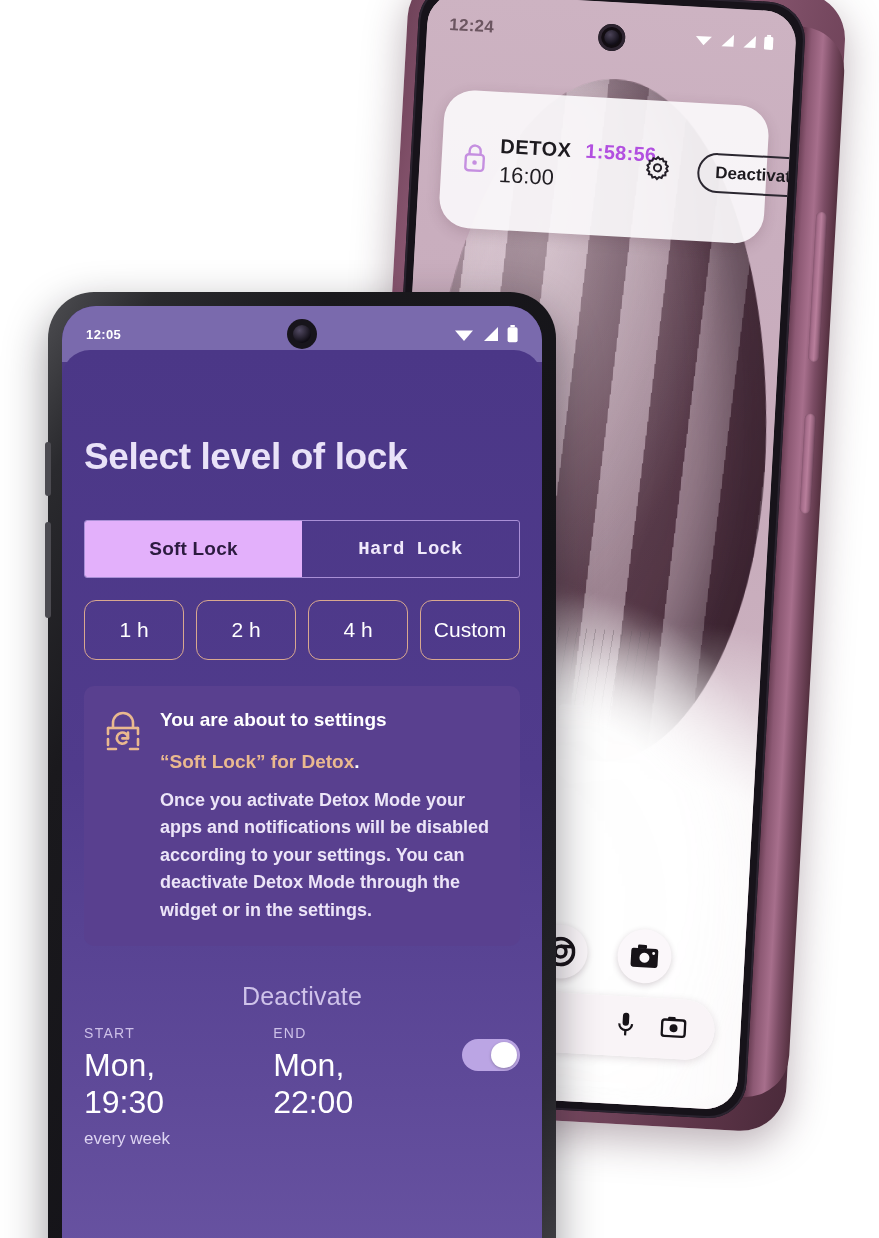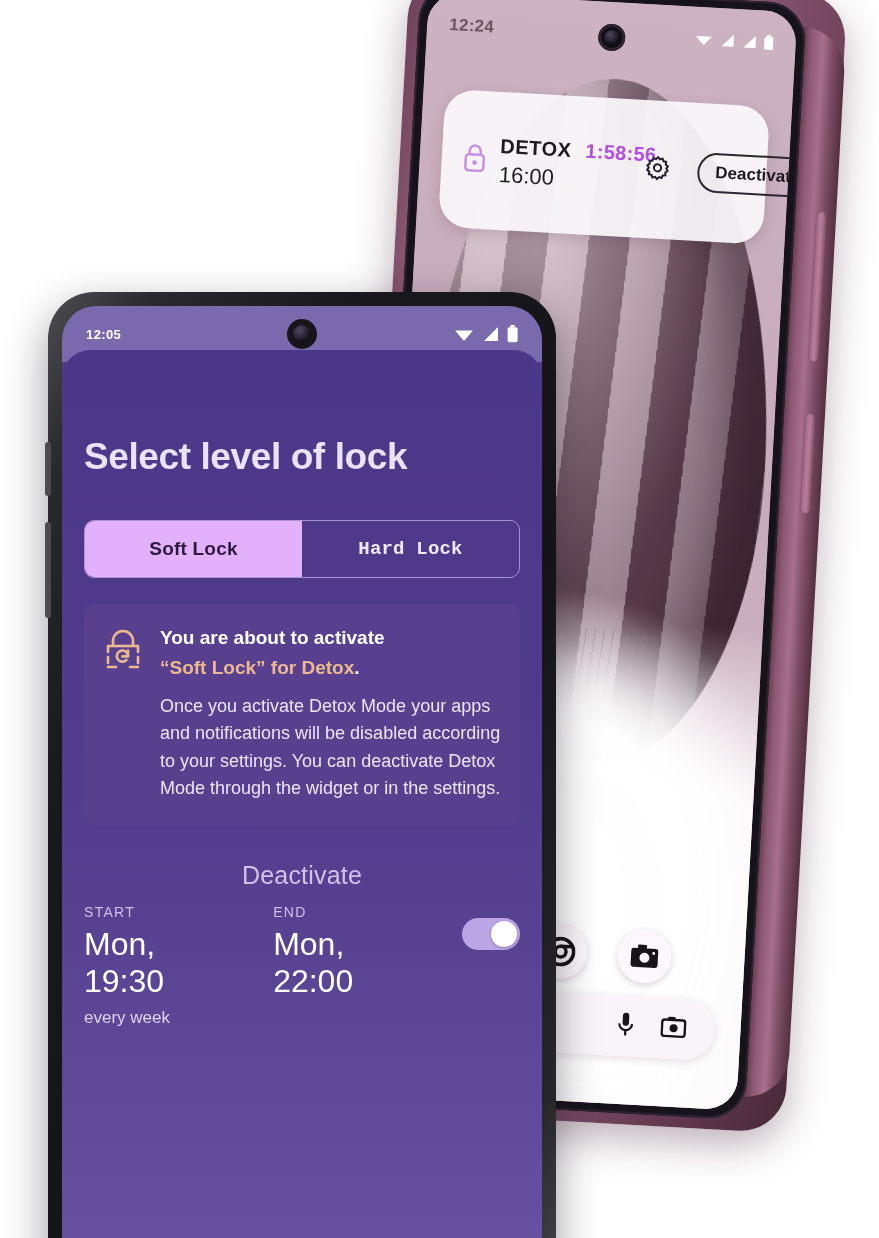--- a/index.html
+++ b/index.html
@@ -134,21 +134,21 @@
   .fp-sheet{
     position:absolute;left:0;right:0;top:44px;bottom:0;border-radius:28px 28px 0 0;
     background:linear-gradient(180deg,#4b3787 0%,#503b8c 44%,#5f4a99 78%,#6a55a3 100%);
     padding:0 22px;box-sizing:border-box;overflow:hidden;
   }
   .page-title{
     text-align:left;color:#e9e2f8;font-size:37px;font-weight:700;
     margin-top:86px;letter-spacing:-.4px;
   }
   .seg{
-    margin-top:42px;display:flex;height:56px;border:1px solid #a98fd6;border-radius:10px;overflow:hidden;
+    margin-top:42px;display:flex;height:56px;border:1px solid #a98fd6;border-radius:3px;overflow:hidden;
   }
   .seg-item{flex:1;display:flex;align-items:center;justify-content:center;
     font-size:19px;font-weight:700;letter-spacing:.2px;}
   .seg-item.active{background:#e3b0fb;color:#2c1b3f;}
   .seg-item.inactive{background:transparent;color:#f0e9fb;font-family:Liberation Mono, monospace;}
   .sec-label{
     text-align:center;color:#c9bce6;font-size:22px;font-weight:400;margin-top:38px;letter-spacing:.2px;
   }
   .chips{display:flex;gap:12px;margin-top:22px;}
   .chip{
@@ -156,23 +156,23 @@
     display:flex;align-items:center;justify-content:center;
     color:#ffffff;font-size:21px;font-weight:400;background:transparent;
   }
   .info-card{
     margin-top:26px;background:#59408f;border-radius:10px;padding:20px 18px 22px 18px;
     display:flex;gap:16px;
   }
   .info-ic{flex:0 0 auto;padding-top:4px;}
   .info-body{flex:1;}
   .info-h1{color:#ffffff;font-size:19px;font-weight:700;line-height:1.45;}
-  .info-h2{color:#eab98f;font-size:19px;font-weight:700;line-height:1.45;margin-top:2px;}
+  .info-h2{color:#eab98f;font-size:19px;font-weight:700;line-height:1.45;margin-top:14px;}
   .info-h2 .dot{color:#ffffff;}
-  .info-p{color:#ece5f8;font-size:18px;font-weight:400;line-height:1.52;margin-top:12px;}
+  .info-p{color:#ece5f8;font-size:18px;font-weight:700;line-height:1.52;margin-top:12px;}
   .sched-label{
     text-align:center;color:#cfc3ea;font-size:25px;font-weight:400;margin-top:36px;letter-spacing:.2px;
   }
   .sched-row{display:flex;align-items:flex-start;margin-top:14px;}
   .sched-col{margin-right:40px;}
   .sc-cap{color:#cdc1e8;font-size:14px;font-weight:400;letter-spacing:1.3px;}
   .sc-val{color:#ffffff;font-size:32px;font-weight:400;margin-top:6px;}
   .sc-rep{color:#ddd4f2;font-size:17px;font-weight:400;margin-top:8px;}
   .toggle{margin-left:auto;margin-top:14px;width:62px;height:32px;border-radius:16px;
     background:#bba5e4;position:relative;}
@@ -325,33 +325,39 @@
       <div class="fp-sheet">
 
         <div class="page-title">Select level of lock</div>
 
         <div class="seg">
           <div class="seg-item active">Soft Lock</div>
           <div class="seg-item inactive">Hard Lock</div>
         </div>
 
 
+        <div class="chips">
+          <div class="chip">1 h</div>
+          <div class="chip">2 h</div>
+          <div class="chip">4 h</div>
+          <div class="chip">Custom</div>
+        </div>
 
         <div class="info-card">
           <span class="info-ic">
             <svg width="42" height="46" viewBox="0 0 42 46">
               <path d="M11 18V13a10 10 0 0 1 20 0v5" fill="none" stroke="#eab98f" stroke-width="2.6"></path>
               <path d="M6 18H36" stroke="#eab98f" stroke-width="2.6"></path>
               <path d="M6 18v6M6 29v6M6 39h8M28 39h8M36 18v6M36 29v6" stroke="#eab98f" stroke-width="2.6" stroke-linecap="round"></path>
               <path d="M26 28a5.6 5.6 0 1 0-1.6 4" fill="none" stroke="#eab98f" stroke-width="2.6" stroke-linecap="round"></path>
               <path d="M26 22.6V28.4H20.4" fill="none" stroke="#eab98f" stroke-width="2.6" stroke-linecap="round" stroke-linejoin="round"></path>
             </svg>
           </span>
           <span class="info-body">
-            <div class="info-h1">You are about to activate</div>
+            <div class="info-h1">You are about to settings</div>
             <div class="info-h2">
               <span>“Soft Lock” for Detox</span><span class="dot">.</span>
             </div>
             <div class="info-p">Once you activate Detox Mode your apps and notifications will be disabled according to your settings. You can deactivate Detox Mode through the widget or in the settings.</div>
           </span>
         </div>
 
         <div class="sched-label">Deactivate</div>
 
         <div class="sched-row">

